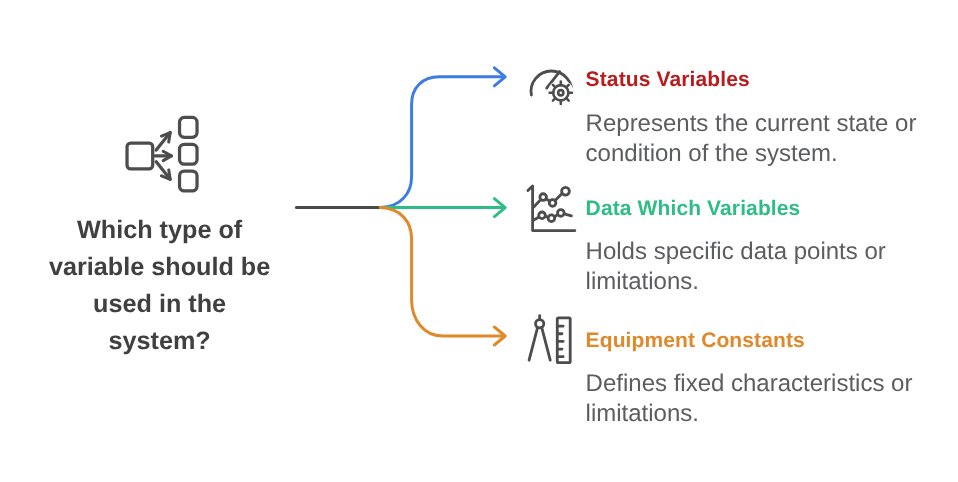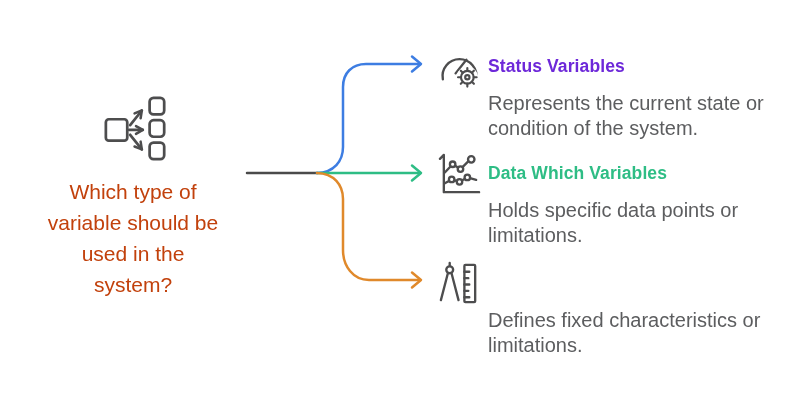--- a/index.html
+++ b/index.html
@@ -20,22 +20,22 @@
     height: 70px;
   }
   .question {
     position: absolute;
     left: 18px;
     top: 176px;
     width: 230px;
     text-align: center;
     font-size: 21px;
     line-height: 31px;
-    font-weight: normal;
-    color: #c2410c;
+    font-weight: bold;
+    color: #404040;
     white-space: pre-line;
   }
   .connectors {
     position: absolute;
     left: 0; top: 0;
     width: 798px;
     height: 402px;
   }
   .connectors path {
     fill: none;
@@ -66,21 +66,21 @@
   }
   .entry .title {
     position: absolute;
     left: 52px;
     top: 12px;
     font-size: 17.5px;
     font-weight: bold;
     letter-spacing: 0.1px;
     white-space: nowrap;
   }
-  .title-blue   { color: #6d28d9; text-align: center; }
+  .title-blue   { color: #b91c1c; text-align: center; }
   .title-green  { color: #2ebd85; }
   .title-orange { color: #e0892b; }
   .entry .desc {
     position: absolute;
     left: 52px;
     top: 47px;
     width: 298px;
     font-size: 20px;
     line-height: 25px;
     color: #5c5d5f;
@@ -186,16 +186,17 @@
         <g class="line-icon" stroke-width="2.4">
           <path d="M14,2 L14,5"></path>
           <circle cx="14" cy="9" r="3.5"></circle>
           <path d="M12.2,12.2 L5,40"></path>
           <path d="M15.8,12.2 L23,40"></path>
           <rect x="29" y="4" width="11" height="38" rx="1"></rect>
           <path d="M29,11 L34,11 M29,17.5 L33,17.5 M29,24 L34,24 M29,30.5 L33,30.5 M29,37 L34,37"></path>
         </g>
       </svg>
     </div>
+    <div class="title title-orange">Equipment Constants</div>
     <div class="desc">Defines fixed characteristics or limitations.</div>
   </div>
 
 </div>
 
 </body></html>

